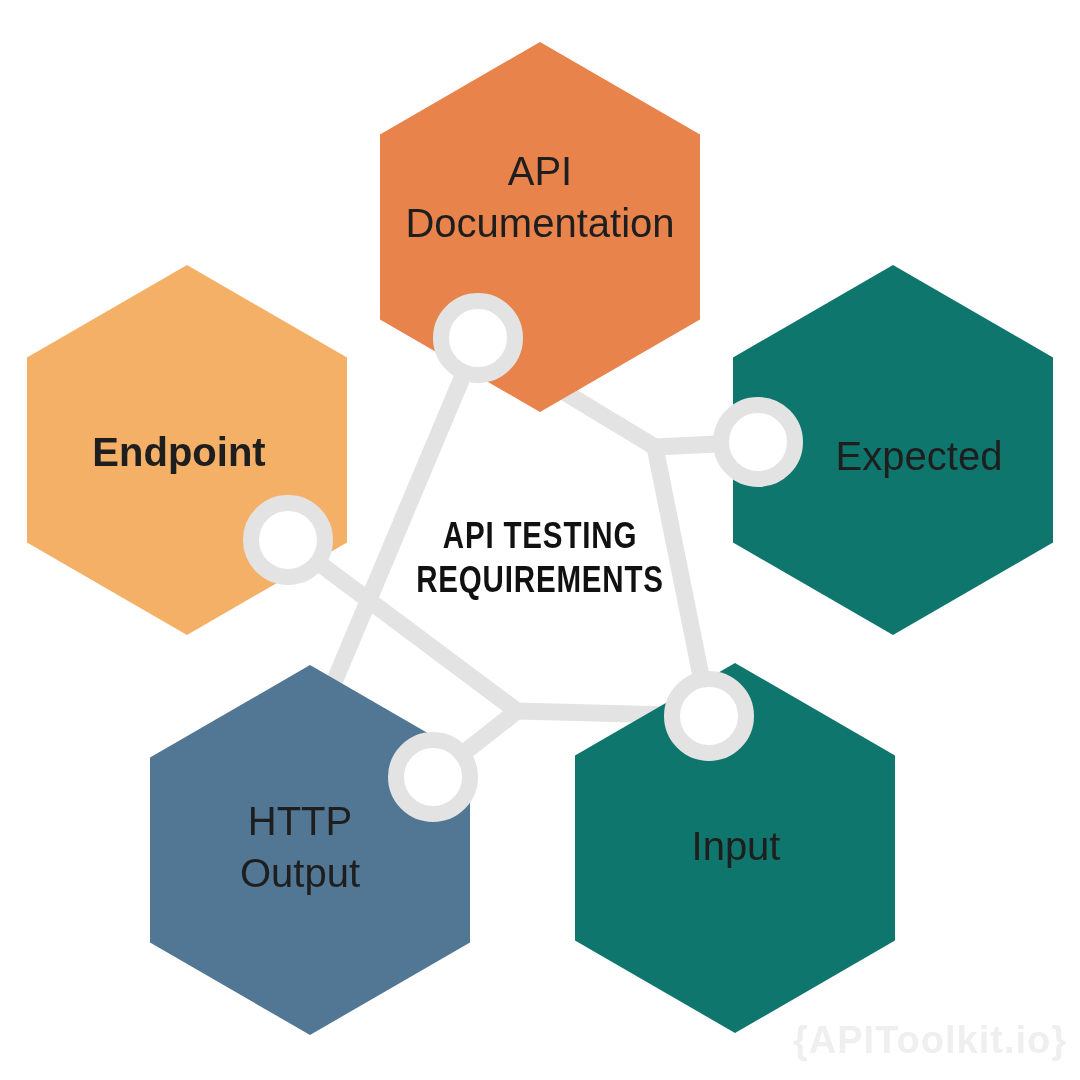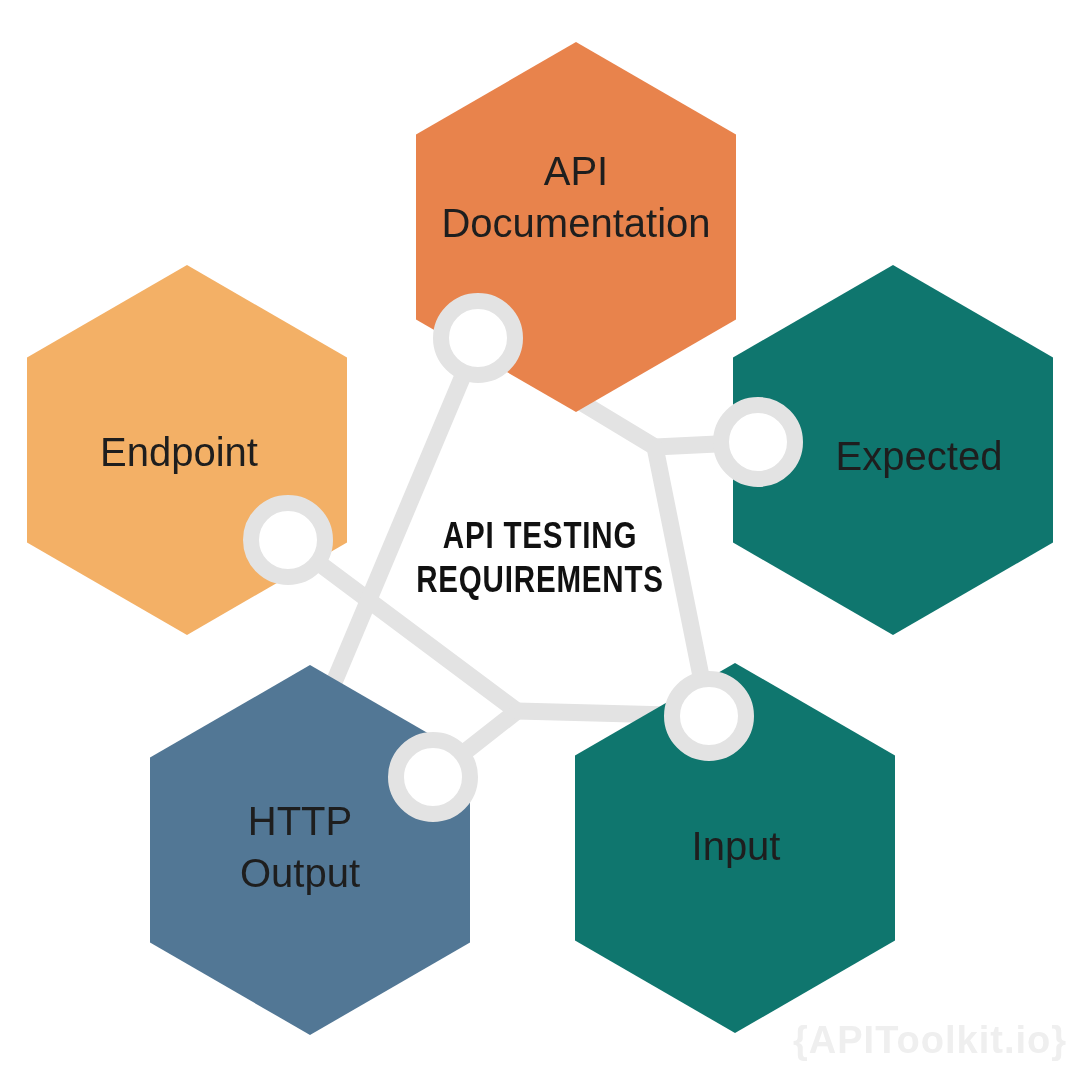--- a/index.html
+++ b/index.html
@@ -21,21 +21,21 @@
   .hex-label{
     font-size:40px;line-height:52px;color:#1e1e1e;
     text-align:center;white-space:nowrap;
   }
   .hex-top{left:380px;top:42px;}
   .hex-left{left:27px;top:265px;}
   .hex-right{left:733px;top:265px;}
   .hex-bl{left:150px;top:665px;}
   .hex-br{left:575px;top:663px;}
   .hex-top  .hex-label{transform:translateY(-30px);}
-  .hex-left .hex-label{transform:translate(-8px,2px);}
+  .hex-left .hex-label{transform:translate(-8px,2px);font-weight:bold;}
   .hex-right .hex-label{transform:translate(26px,6px);}
   .hex-bl   .hex-label{transform:translate(-10px,-3px);}
   .hex-br   .hex-label{transform:translate(1px,-2px);}
   .center-title{
     position:absolute;left:340px;top:514px;width:400px;z-index:1;
     text-align:center;font-size:36px;font-weight:700;
     letter-spacing:1px;line-height:44px;color:#111;
     transform:scaleX(0.82);transform-origin:center;
   }
   .watermark{
@@ -52,21 +52,21 @@
   <svg class="layer lines-layer" viewBox="0 0 1080 1080">
     <g fill="none" stroke-width="17" stroke-linecap="round" stroke-linejoin="round" stroke="#E3E3E3">
       <path d="M478,340 L655,447 L758,442"></path>
       <path d="M655,447 L709,716"></path>
       <path d="M288,540 L517,711 L433,777"></path>
       <path d="M517,711 L709,716"></path>
       <path d="M478,340 L295,775"></path>
     </g>
   </svg>
 
-  <div class="hex hex-top" style="background: rgb(232, 131, 76); margin-left: 36px;">
+  <div class="hex hex-top" style="background: rgb(232, 131, 76);">
     <div class="hex-label">
       <div>API</div>
       <div>Documentation</div>
     </div>
   </div>
 
   <div class="hex hex-left" style="background: rgb(243, 176, 102);">
     <div class="hex-label">
       <div>Endpoint</div>
     </div>

